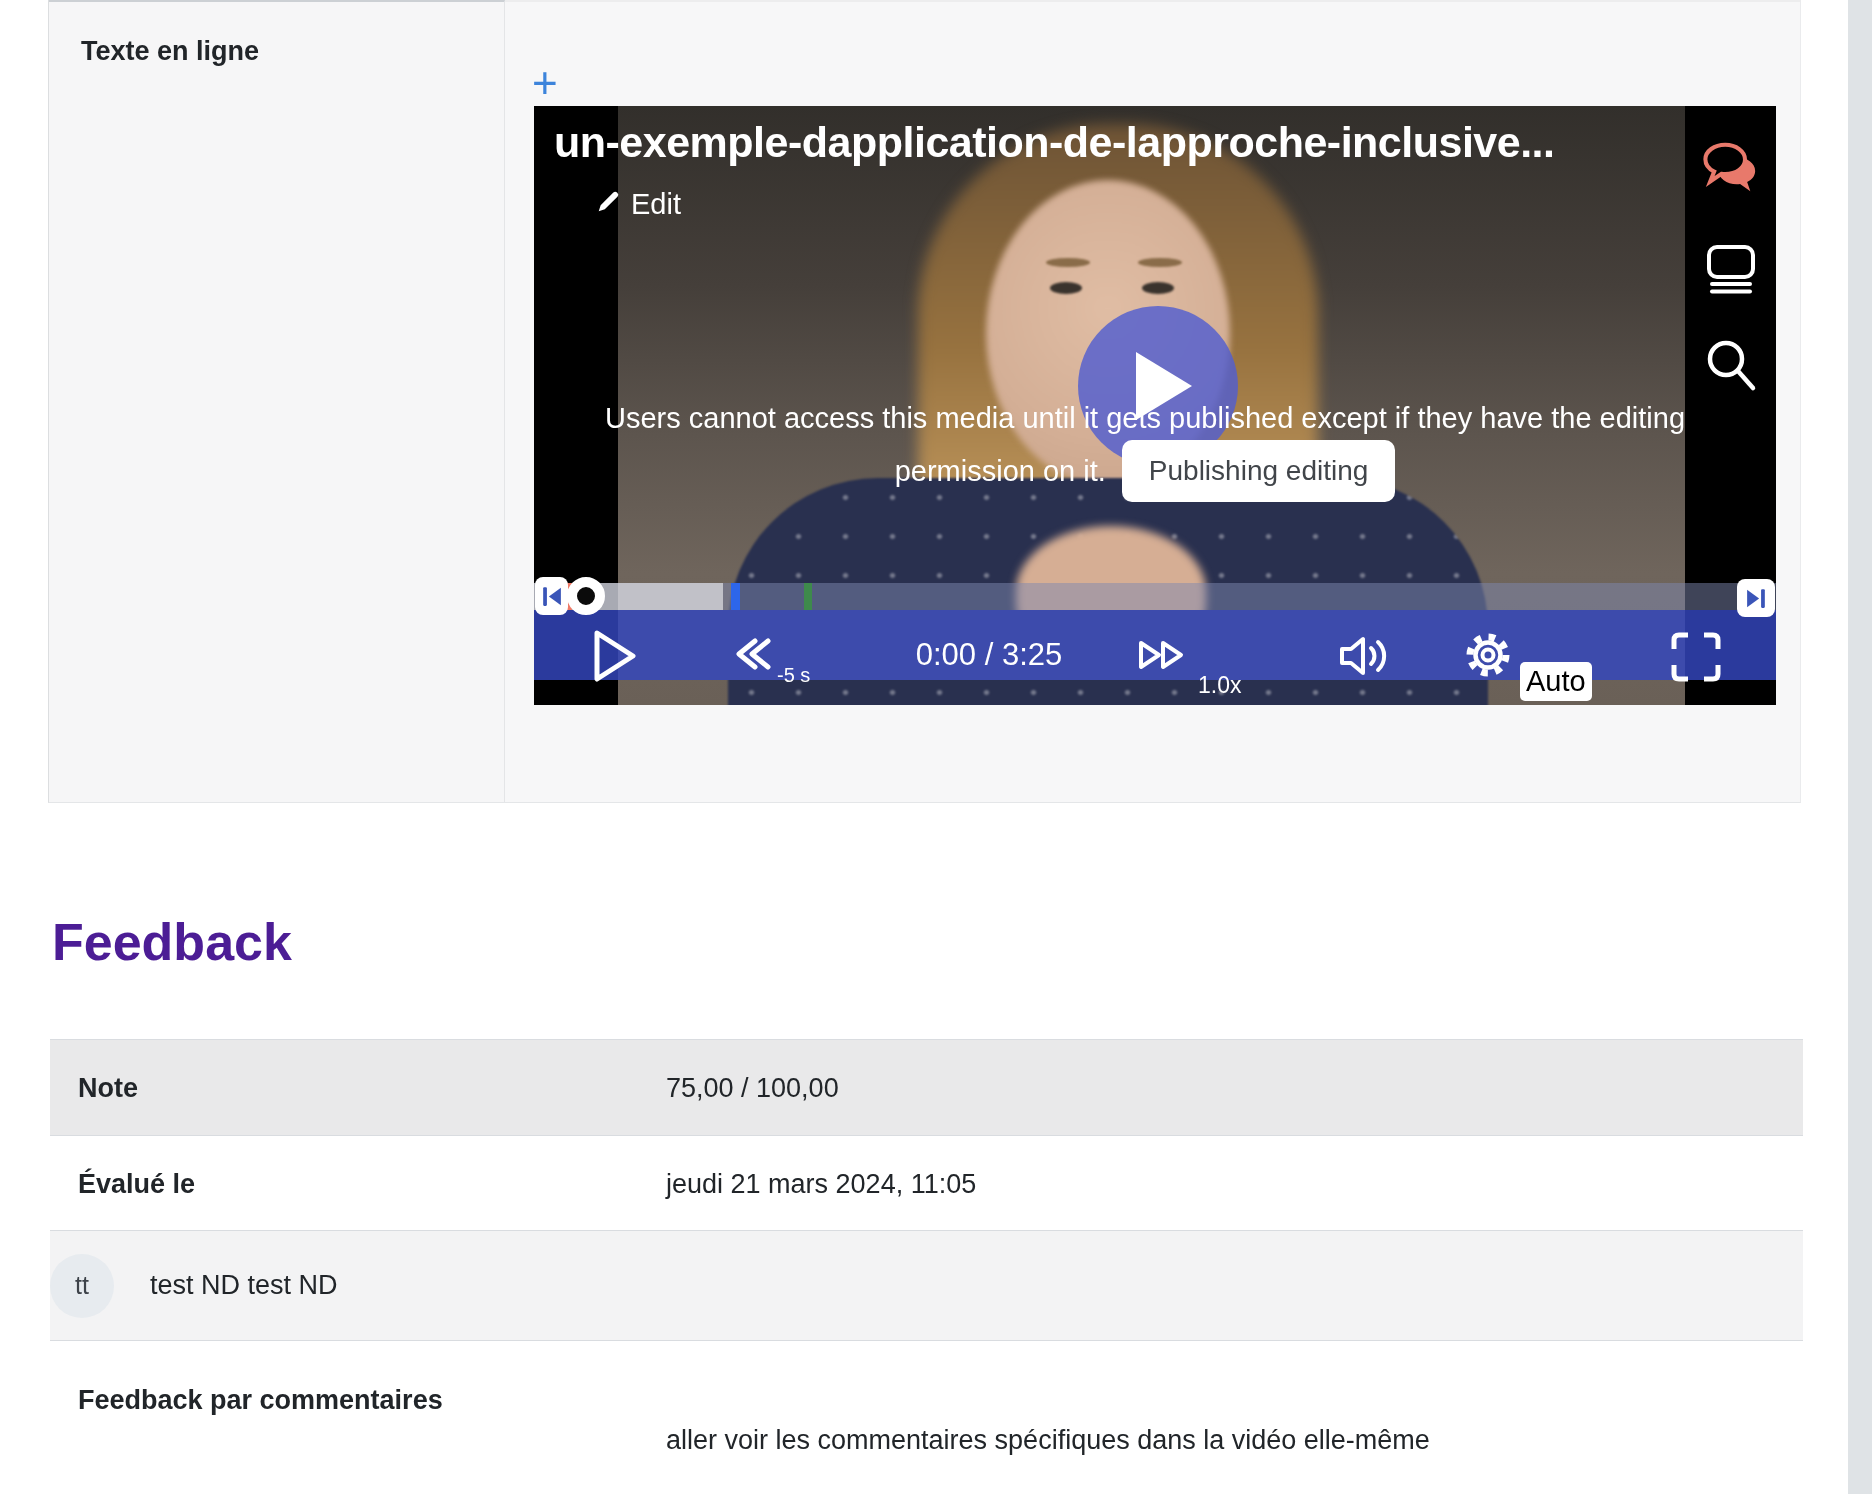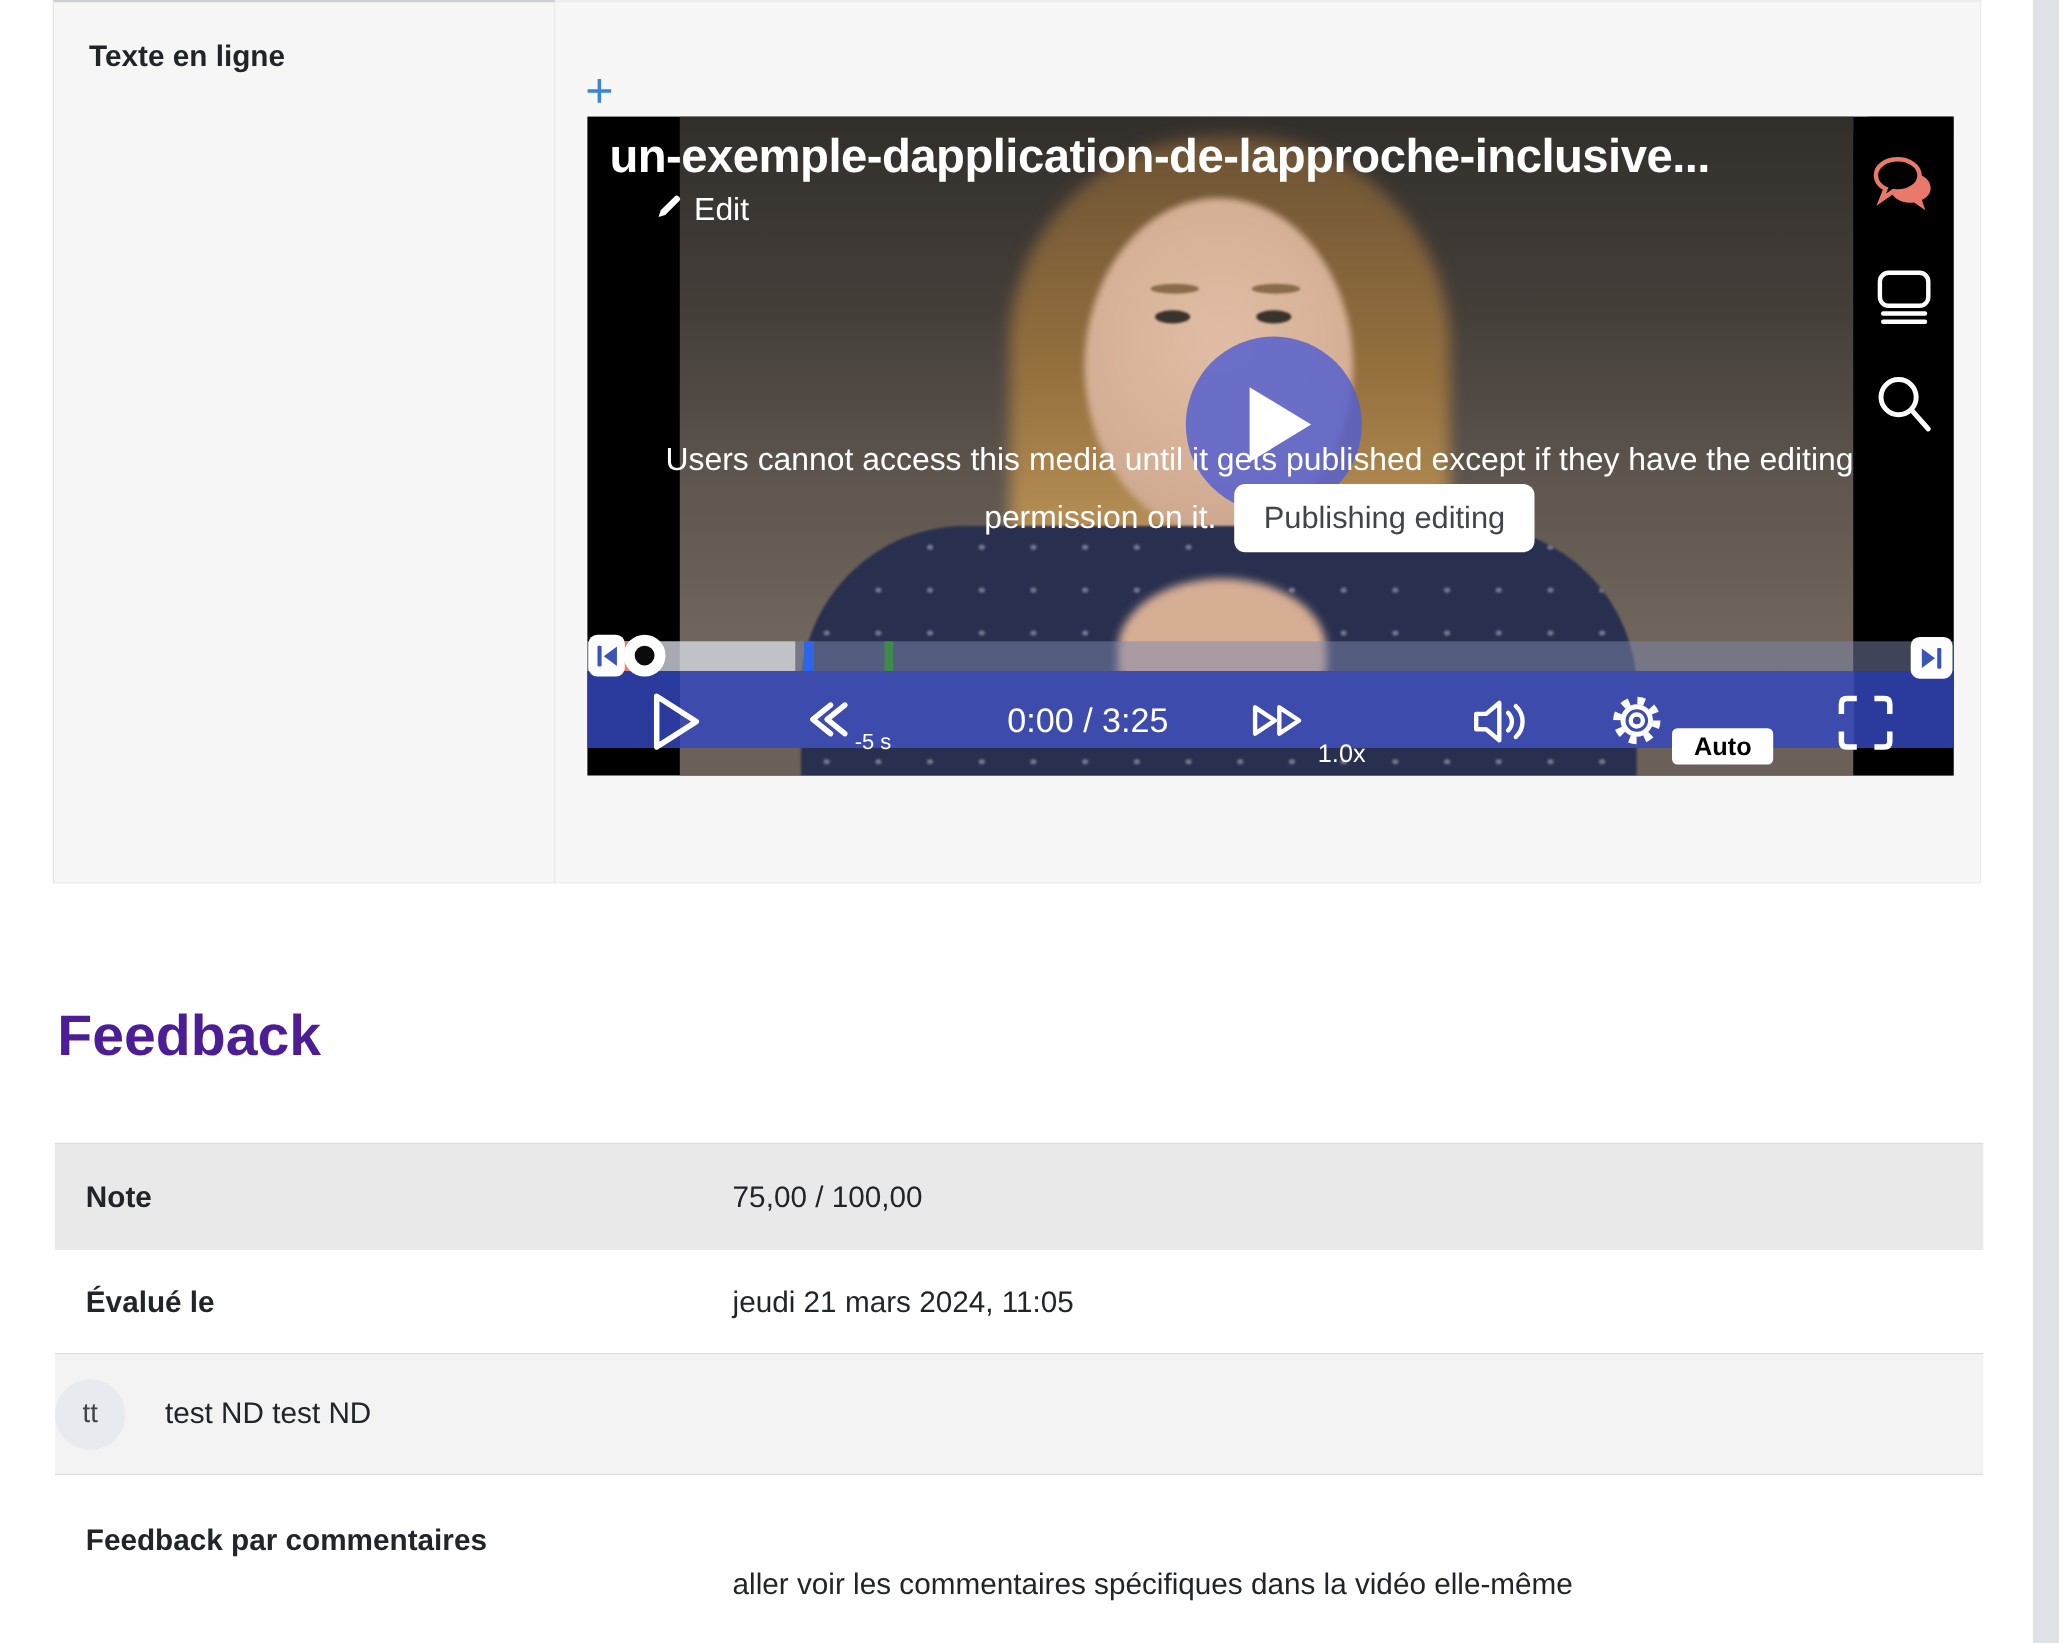--- a/index.html
+++ b/index.html
@@ -28,21 +28,21 @@
         background-size:47px 39px;filter:blur(1px);}
   .chest{position:absolute;left:398px;top:420px;width:190px;height:130px;border-radius:50% 50% 40% 40%;
         background:#d6ae94;filter:blur(4px);}
   .face{position:absolute;left:368px;top:74px;width:244px;height:306px;border-radius:50%;
         background:radial-gradient(circle at 50% 42%,#e0bda4 0%,#d4af96 60%,#c7a289 100%);filter:blur(3px);}
   .brow{position:absolute;width:44px;height:9px;border-radius:50%;background:#8a6c49;filter:blur(1px);}
   .eye{position:absolute;width:32px;height:12px;border-radius:50%;background:#3a332d;filter:blur(1px);}
 
   .vp-title{position:absolute;left:20px;top:12px;z-index:4;color:#fff;font-size:43px;font-weight:700;
             letter-spacing:-0.5px;white-space:nowrap;}
-  .vp-edit{position:absolute;left:62px;top:68px;z-index:4;color:#fff;font-size:29px;display:flex;
+  .vp-edit{position:absolute;left:62px;top:82px;z-index:4;color:#fff;font-size:29px;display:flex;
            align-items:center;gap:9px;cursor:pointer;}
 
   .vp-rail{position:absolute;right:0;top:0;width:91px;height:599px;background:#000;z-index:4;
            border-top-left-radius:16px;display:flex;flex-direction:column;align-items:center;}
   .vp-rail .ricon{margin-top:0;}
   .ricon.chat{margin-top:34px;}
   .ricon.book{margin-top:42px;}
   .ricon.mag{margin-top:36px;}
 
   .vp-circle{position:absolute;left:544px;top:200px;width:160px;height:160px;border-radius:50%;
@@ -74,22 +74,22 @@
            background:linear-gradient(90deg,#2b3a9d 0px,#2b3a9d 84px,#3d4bac 84px,#3d4bac 1151px,#2b3a9d 1151px);}
   .cbtn{position:absolute;cursor:pointer;}
   .c-play{left:56px;top:17px;}
   .c-rew{left:202px;top:26px;}
   .c-rew-label{position:absolute;left:243px;top:54px;font-size:20px;color:#fff;}
   .c-time{position:absolute;left:340px;top:27px;width:230px;text-align:center;font-size:31px;color:#fff;}
   .c-ff{left:603px;top:28px;}
   .c-ff-label{position:absolute;left:664px;top:62px;font-size:23px;color:#fff;}
   .c-vol{left:804px;top:26px;}
   .c-gear{left:928px;top:19px;}
-  .c-auto{position:absolute;left:986px;top:52px;background:#fff;color:#000;font-size:23px;font-weight:700;
-          border-radius:5px;padding:3px 20px;cursor:pointer;}
+  .c-auto{position:absolute;left:986px;top:52px;background:#fff;color:#000;font-size:29px;font-weight:400;
+          border-radius:5px;padding:3px 6px;cursor:pointer;}
   .c-fs{left:1134px;top:19px;}
 
   
   .fb-heading{position:absolute;left:52px;top:912px;font-size:52px;font-weight:bold;color:#4c1d95;}
   .ftable{position:absolute;left:50px;top:1039px;width:1753px;box-sizing:border-box;}
   .frow{display:flex;border-top:1px solid #d9dce0;box-sizing:border-box;}
   .frow.r0{height:96px;background:#e9e9ea;}
   .frow.r1{height:95px;background:#fff;}
   .frow.r2{height:110px;background:#f3f3f4;}
   .frow.r3{height:256px;background:#fff;}

